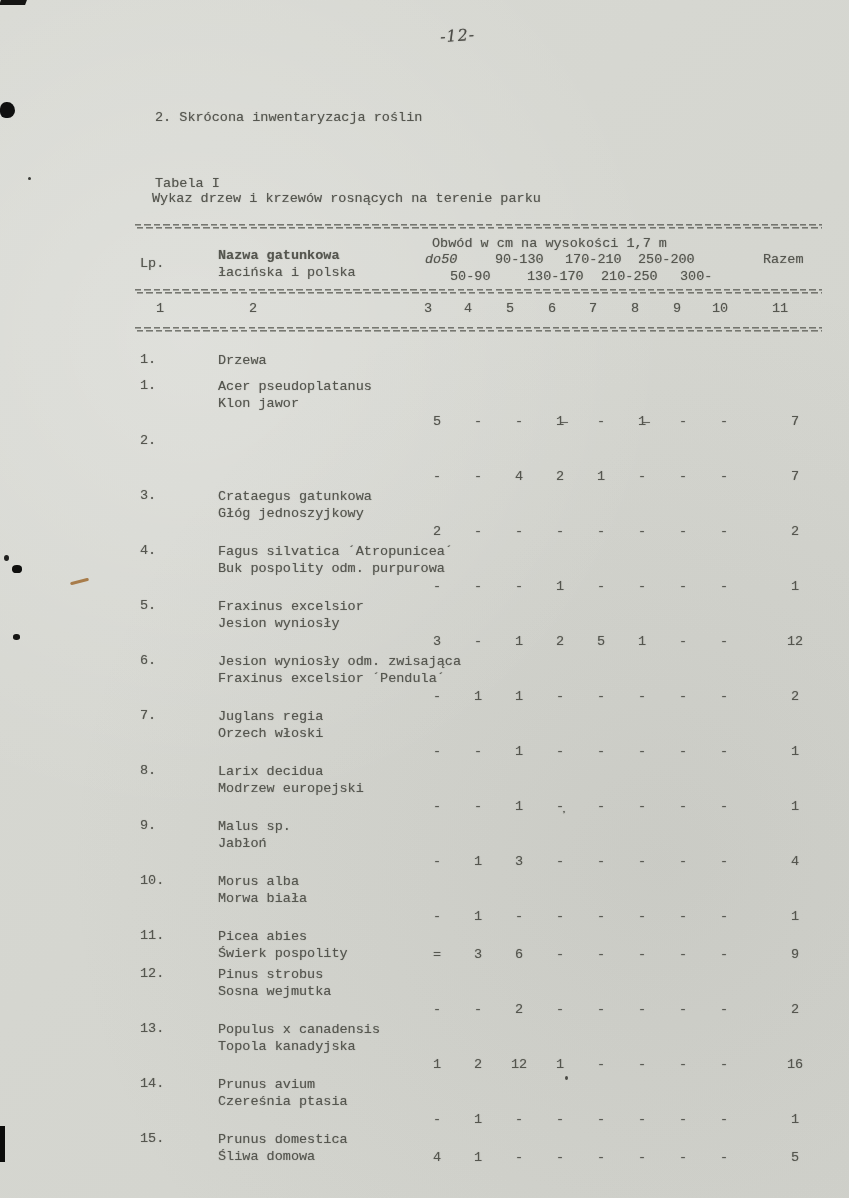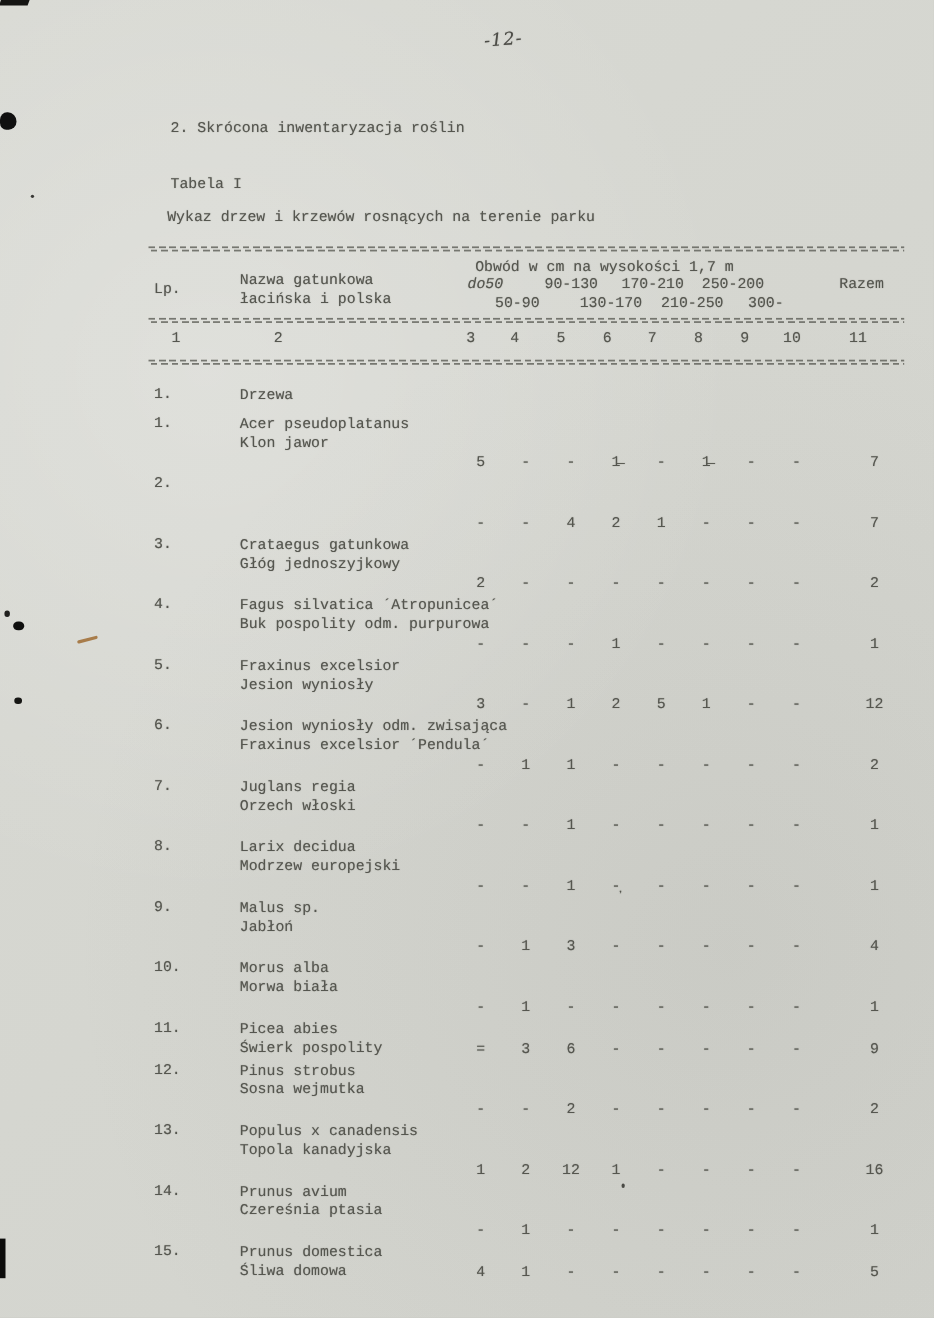--- a/index.html
+++ b/index.html
@@ -17,35 +17,35 @@
     color:#55564f;
     text-shadow:0 0 1px rgba(85,86,79,.55);
   }
   .page-number{
     position:absolute;left:440px;top:26px;
     font-family:"DejaVu Serif",serif;
     font-style:italic;font-size:16px;letter-spacing:1px;
     color:#4c4c47;transform:rotate(-4deg);
   }
   .heading{position:absolute;left:155px;top:110px;}
-  .table-label{position:absolute;left:155px;top:161px;text-align:right;}
+  .table-label{position:absolute;left:155px;top:176px;text-align:right;}
   .table-title{position:absolute;left:152px;top:191px;}
   .sep{
     position:absolute;left:135px;width:687px;height:5px;
     background:
       repeating-linear-gradient(90deg,#5d5e57 0 6px,transparent 6px 9.5px) 0 0/100% 1.6px no-repeat,
       repeating-linear-gradient(90deg,#5d5e57 0 6px,transparent 6px 9.5px) 2px 100%/100% 1.6px no-repeat;
     opacity:.8;
   }
   .sep1{top:224px;} .sep2{top:289px;} .sep3{top:327px;}
   .thead{position:absolute;left:0;top:234px;right:0;height:58px;}
   .thead span{position:absolute;white-space:nowrap;}
   .h-obwod{left:432px;top:2px;}
   .h-lp{left:140px;top:22px;}
-  .h-name1{left:218px;top:14px;}
+  .h-name1{left:218px;top:14px;font-weight:bold;}
   .h-name2{left:218px;top:31px;}
   .h-razem{left:763px;top:18px;}
   .digits{position:absolute;left:0;top:301px;right:0;height:18px;}
   .digits span,.range span{position:absolute;transform:translateX(-50%);white-space:nowrap;}
   .rows{position:absolute;left:0;top:352px;right:0;}
   .row{position:relative;height:55px;}
   .row.inline{height:38px;}
   .row.section{height:26px;}
   .row .lp{position:absolute;left:140px;top:0;}
   .row .names{position:absolute;left:218px;top:0;line-height:17px;white-space:nowrap;}

